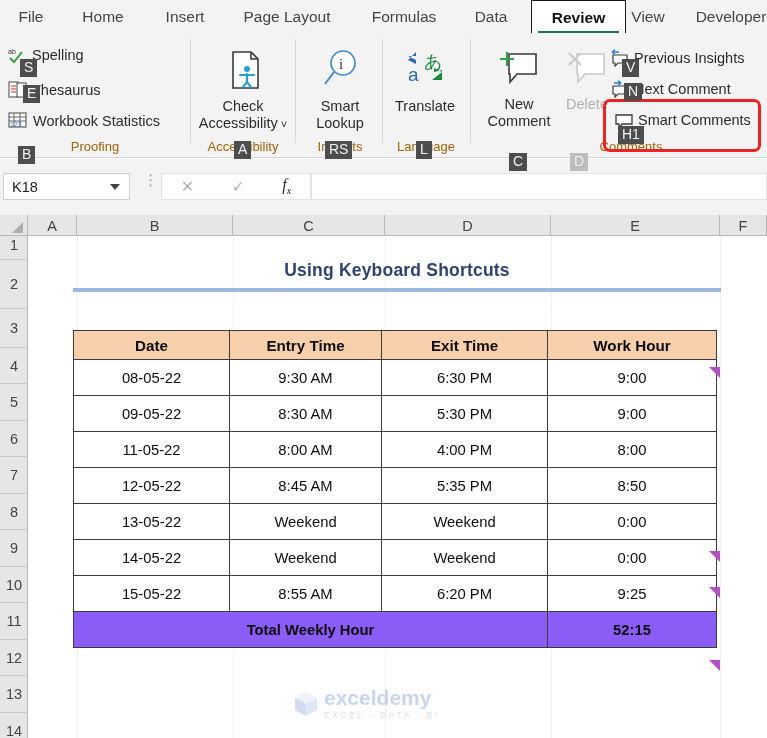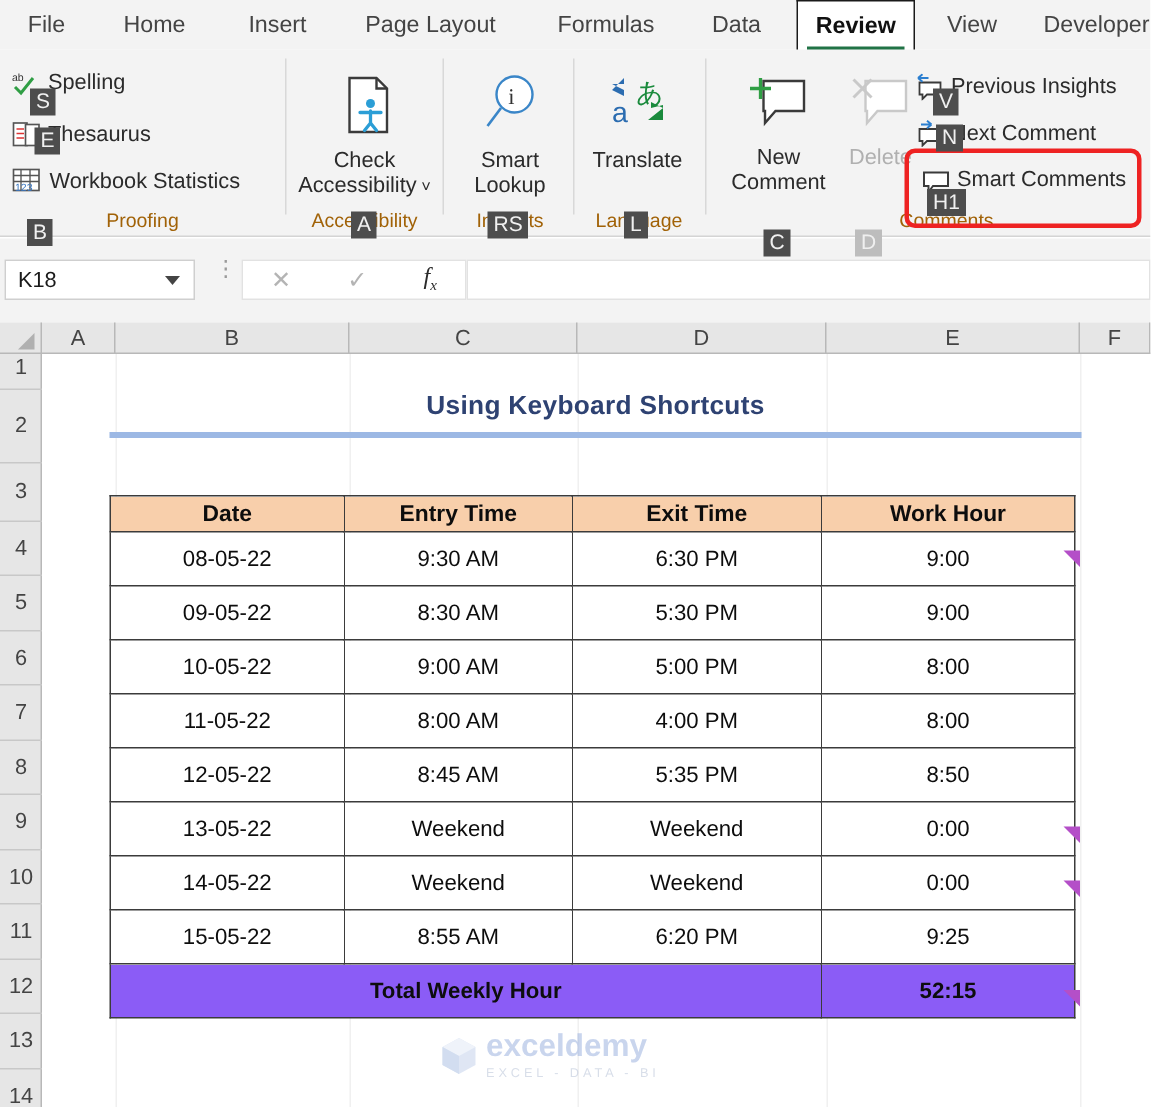--- a/index.html
+++ b/index.html
@@ -183,21 +183,21 @@
     font-size: 14.8px;
     color: #0d0d0d;
     text-align: center;
     position: relative;
     background: #fff;
   }
   .dtable th {
     background: #f8cfab;
     font-weight: bold;
     font-size: 15.2px;
-    height: 24px;
+    height: 29px;
   }
   .dtable td.total-lbl, .dtable td.total-val {
     background: #8b5cf6; font-weight: bold;
   }
   .cmt-out {
     position: absolute;
     width: 0; height: 0;
     border-top: 11px solid #b44fc8;
     border-left: 11px solid transparent;
     z-index: 5;
@@ -217,21 +217,21 @@
 
 <div id="app">
 
   <div class="ribbon-tabs">
     <div class="tab" style="left:6px;width:50px;">File</div>
     <div class="tab" style="left:70px;width:66px;">Home</div>
     <div class="tab" style="left:152px;width:66px;">Insert</div>
     <div class="tab" style="left:227px;width:120px;">Page Layout</div>
     <div class="tab" style="left:358px;width:92px;">Formulas</div>
     <div class="tab" style="left:462px;width:58px;">Data</div>
-    <div class="tab active" style="left:531px;width:79px;">Review</div>
+    <div class="tab active" style="left:531px;width:95px;">Review</div>
     <div class="tab" style="left:620px;width:56px;">View</div>
     <div class="tab" style="left:686px;width:90px;">Developer</div>
   </div>
 
   <div class="ribbon-body">
 
     <div class="grp-sep" style="left:190px;"></div>
     <div class="grp-sep" style="left:295px;"></div>
     <div class="grp-sep" style="left:382px;"></div>
     <div class="grp-sep" style="left:470px;"></div>
@@ -454,26 +454,20 @@
           <td>6:30 PM</td>
           <td>9:00</td>
         </tr>
         <tr>
           <td>09-05-22</td>
           <td>8:30 AM</td>
           <td>5:30 PM</td>
           <td>9:00</td>
         </tr>
         <tr>
-          <td>10-05-22</td>
-          <td>9:00 AM</td>
-          <td>5:00 PM</td>
-          <td>8:00</td>
-        </tr>
-        <tr>
           <td>11-05-22</td>
           <td>8:00 AM</td>
           <td>4:00 PM</td>
           <td>8:00</td>
         </tr>
         <tr>
           <td>12-05-22</td>
           <td>8:45 AM</td>
           <td>5:35 PM</td>
           <td>8:50</td>

